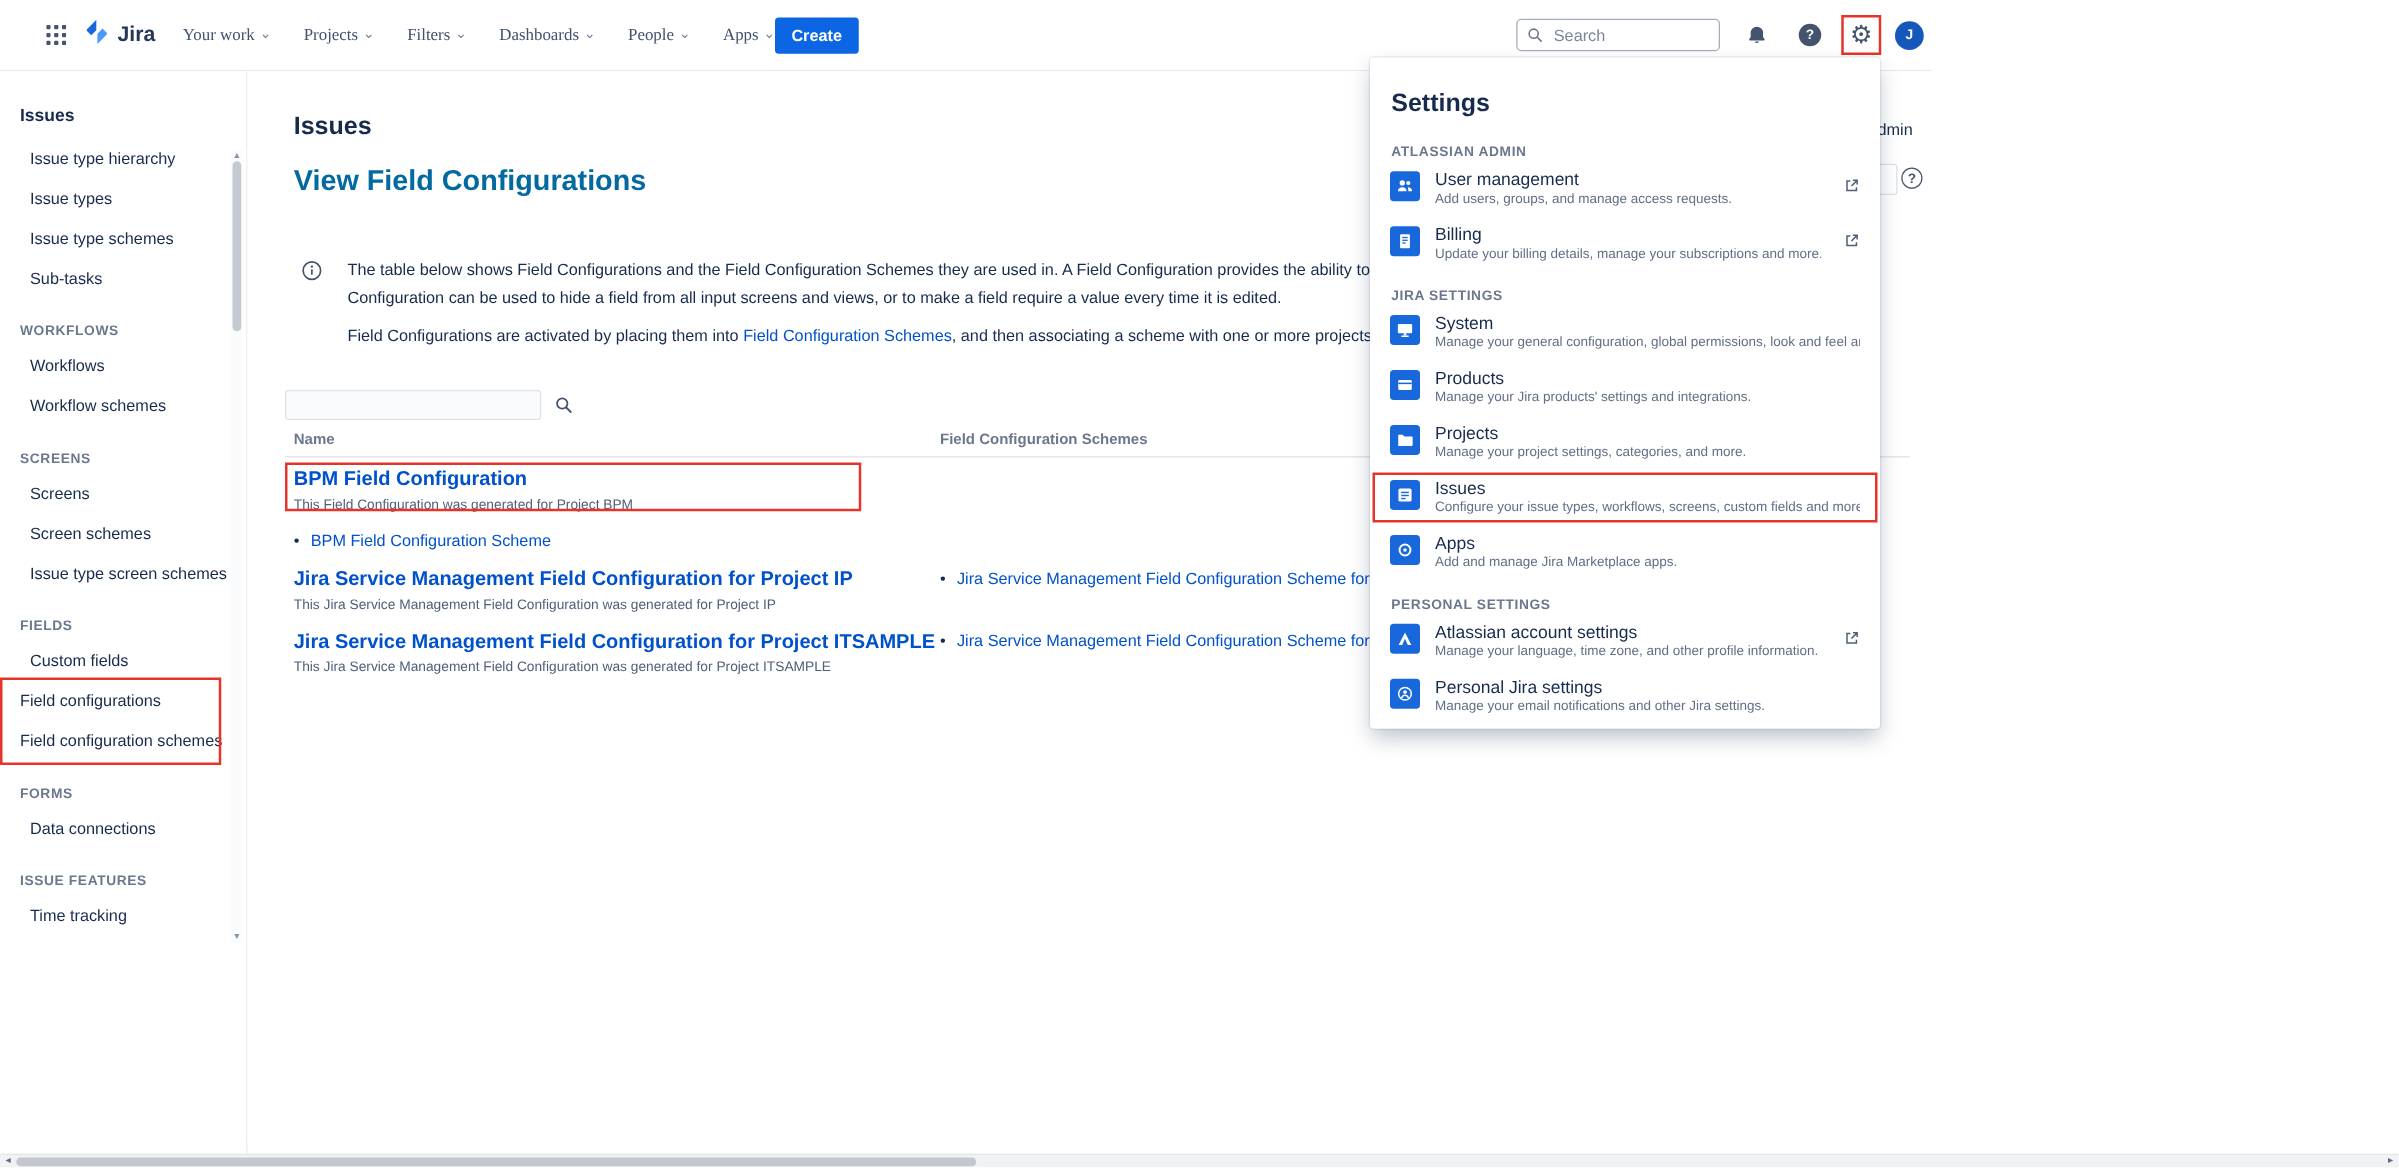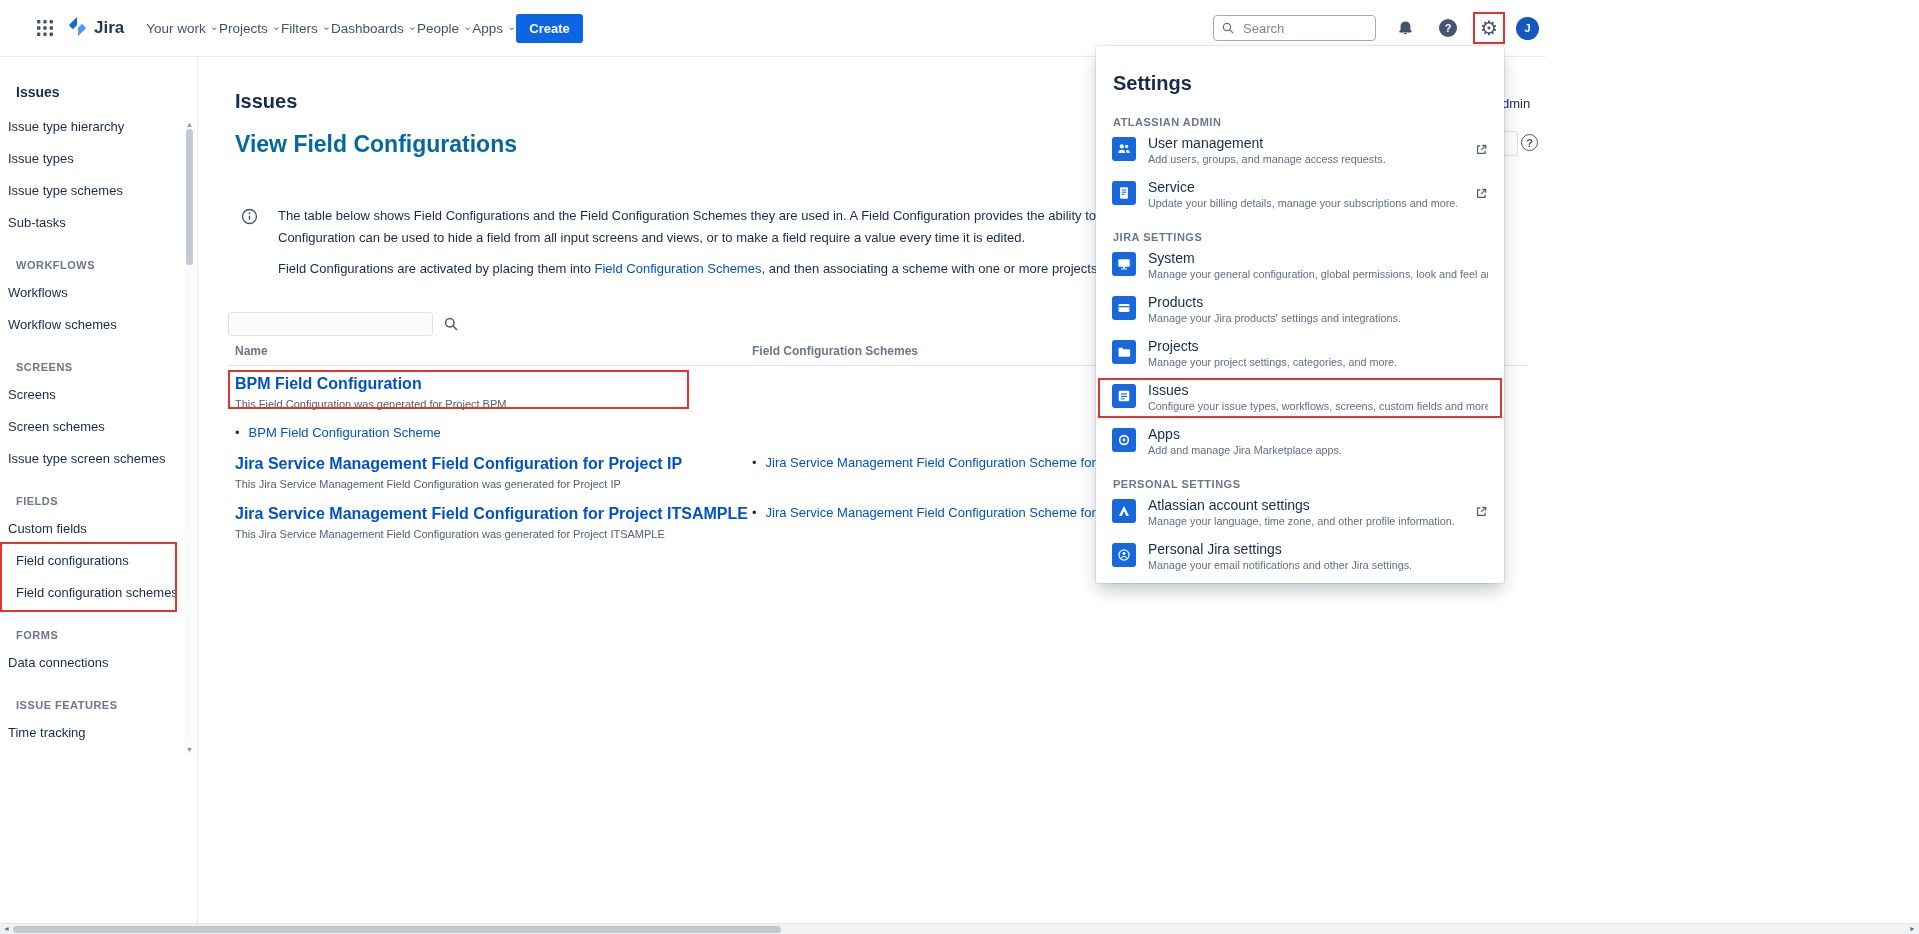--- a/index.html
+++ b/index.html
@@ -18,21 +18,21 @@
 
   
   .topnav {
     position:absolute; top:0; left:0; width:100%; height:57px;
     display:flex; align-items:center; padding:0 6px 0 31px;
     background:#fff; border-bottom:1px solid #E8EAEE;
   }
   .icon-btn { width:28px; height:28px; display:flex; align-items:center; justify-content:center; flex:none; }
   .logo { display:flex; align-items:center; gap:6px; margin:0 16px 0 8px; cursor:pointer; }
   .logo-text { font-size:17px; font-weight:700; color:#253858; }
-  .nav-menu { display:flex; margin-left:6px; }
+  .nav-menu { display:flex; gap:26px; margin-left:6px;font-family:Liberation Serif, serif; }
   .nav-item { font-size:13.5px; font-weight:500; color:#42526E; display:flex; align-items:center; gap:4px; cursor:pointer; white-space:nowrap; }
   .nav-item::after { content:"⌄"; font-size:11px; color:#6B778C; position:relative; top:-2px; }
   .create-btn {
     background:#0C66E4; color:#fff; font-size:13px; font-weight:600;
     border-radius:3px; padding:7px 13px; height:29px; line-height:15px;
   }
   .nav-right { margin-left:auto; display:flex; align-items:center; gap:15px; }
   .search-wrap { position:relative; }
   .search-icon { position:absolute; left:8px; top:6px; }
   .search-input {
@@ -49,21 +49,21 @@
   .gear-glyph::after { content:"⚙"; font-size:20px; color:#44546F; line-height:1; }
   .avatar {
     width:23px; height:23px; border-radius:50%; background:#1558BC; color:#fff;
     display:flex; align-items:center; justify-content:center; font-size:11px; font-weight:700; cursor:pointer;
   }
 
   
   .sidebar { position:absolute; top:57px; left:0; width:198px; bottom:0; background:#fff; border-right:1px solid #EBECF0; }
   .sidebar-title { position:absolute; top:27px; left:16px; font-size:14px; font-weight:600; color:#172B4D; }
   .sb-list { position:absolute; top:54px; left:0; right:14px; }
-  .sb-item { height:32px; line-height:32px; padding-left:8px; font-size:13px; color:#172B4D; cursor:pointer; white-space:nowrap; }
+  .sb-item { height:32px; line-height:32px; padding-left:24px; font-size:13px; color:#172B4D; cursor:pointer; white-space:nowrap; }
   .sb-heading { margin-top:14px; height:24px; line-height:24px; padding-left:16px; font-size:11px; font-weight:700; color:#6B778C; letter-spacing:.5px; }
   .sb-hl { margin:0 9px 0 3px; outline:2px solid #E5342A; outline-offset:1px; }
   .sb-hl .sb-item { padding-left:13px; }
   .sb-scrollbar { position:absolute; left:185px; top:63px; width:9px; height:634px; background:#FAFBFC; }
   .sb-thumb { position:absolute; left:1px; top:9px; width:7px; height:136px; background:#C4CAD1; border-radius:4px; }
   .sb-arrow { position:absolute; left:0; width:9px; height:9px; font-size:7px; color:#8993A4; text-align:center; line-height:9px; }
   .sb-arrow-up { top:0; } .sb-arrow-up::after { content:"▲"; }
   .sb-arrow-down { bottom:0; } .sb-arrow-down::after { content:"▼"; }
 
   
@@ -351,21 +351,21 @@
     <div class="sp-item">
       <span class="sp-tile">
         <svg width="14" height="14" viewBox="0 0 16 16">
             <rect x="3.5" y="1.5" width="9" height="13" rx="1" fill="#fff"></rect>
             <rect x="5.5" y="4" width="5" height="1.2" fill="#1868DB"></rect>
             <rect x="5.5" y="6.5" width="5" height="1.2" fill="#1868DB"></rect>
             <rect x="5.5" y="9" width="3" height="1.2" fill="#1868DB"></rect>
           </svg>
       </span>
       <span class="sp-text">
-        <span class="sp-item-title">Service</span>
+        <span class="sp-item-title">Billing</span>
         <span class="sp-item-desc">Update your billing details, manage your subscriptions and more.</span>
       </span>
       <span class="sp-ext">
         <svg width="13" height="13" viewBox="0 0 16 16">
             <path d="M6.5 3.5H3.2v9.3h9.3V9.5" fill="none" stroke="#505F79" stroke-width="1.5"></path>
             <path d="M9 2.8h4.2V7M12.9 3.1 7.6 8.4" fill="none" stroke="#505F79" stroke-width="1.5"></path>
           </svg>
       </span>
     </div>
 

